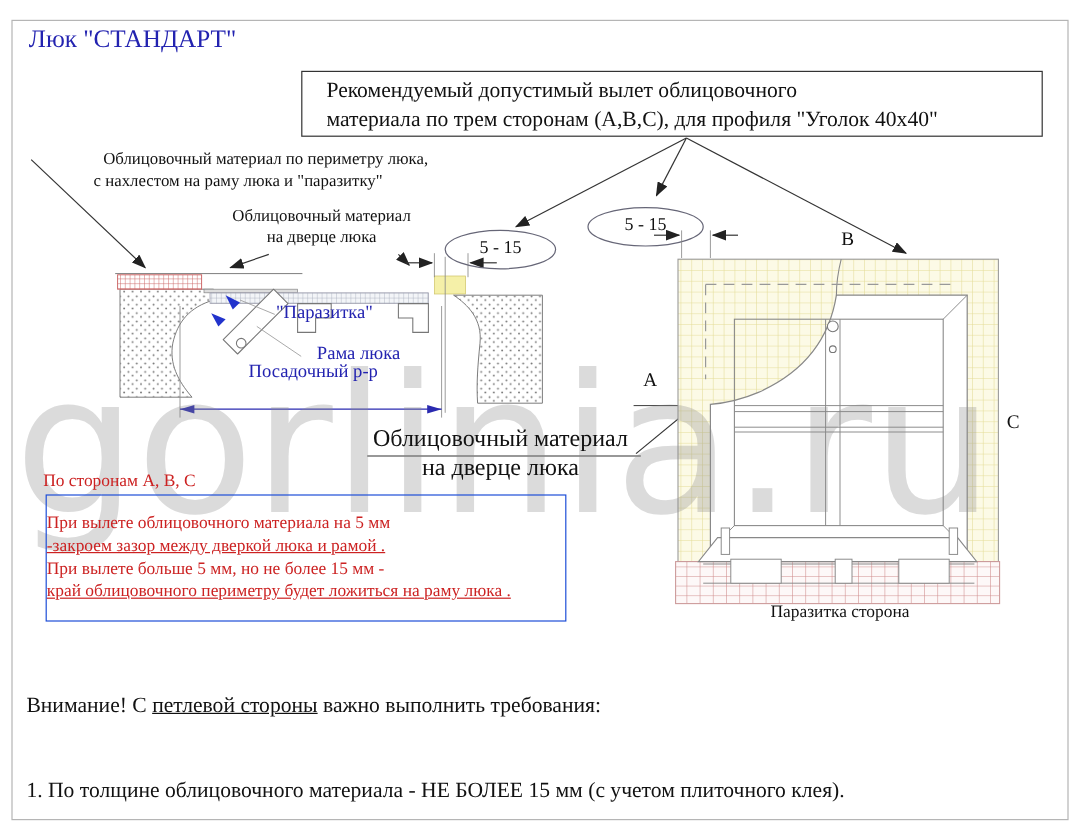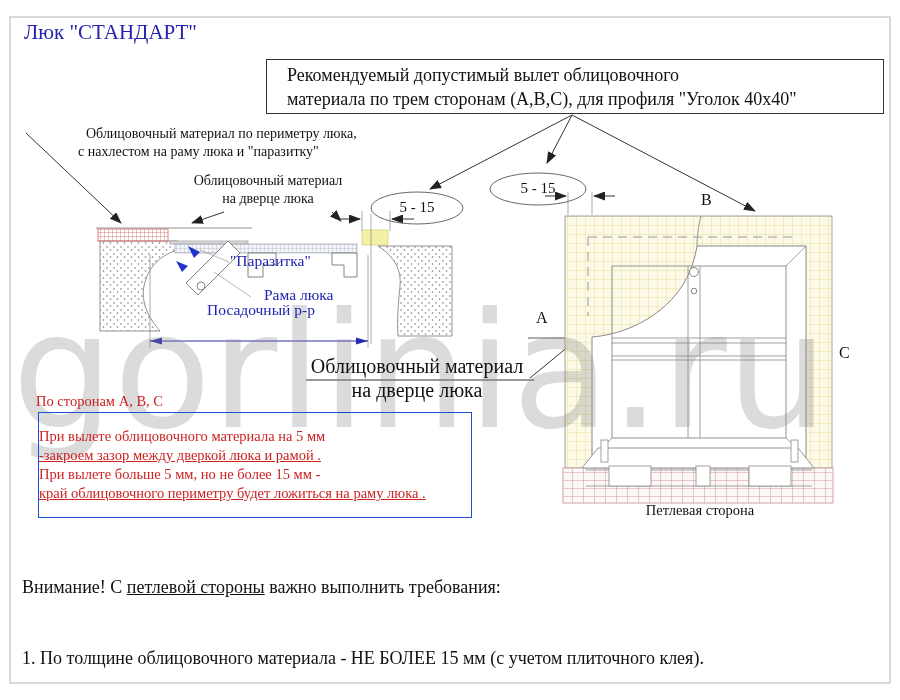--- a/index.html
+++ b/index.html
@@ -4,21 +4,21 @@
 <style>
   html,body{margin:0;padding:0;background:#fff;}
   .page{position:relative;width:900px;height:700px;background:#fff;overflow:hidden;
         font-family:"Liberation Serif","DejaVu Serif",serif;color:#111;}
   svg.draw{position:absolute;left:0;top:0;z-index:1;}
   .wm{position:absolute;left:12px;top:292px;z-index:2;font-family:"DejaVu Sans",sans-serif;
       font-size:160px;line-height:1;letter-spacing:0px;color:rgba(135,135,135,0.30);
       pointer-events:none;white-space:nowrap;}
   .txt{position:absolute;z-index:3;}
   .t-title{left:24px;top:20px;font-size:21px;color:#2323b0;}
-  .top-box{left:266px;top:59px;width:596px;height:50px;border:1.5px solid #333;background:#fff;
+  .top-box{left:251px;top:59px;width:596px;height:50px;border:1.5px solid #333;background:#fff;
            font-size:18px;line-height:24px;padding:3px 0 0 20px;}
   .ann-perimeter{left:38px;top:125px;width:332px;font-size:14px;line-height:18px;margin-left:40px;}
   .ann-perimeter .l1{margin-left:8px;}
   .ann-door-small{left:180px;top:172px;width:176px;text-align:center;font-size:14px;line-height:18px;}
   .blue{color:#2323b0;}
   .lbl-parasitka{left:230px;top:252px;font-size:15.5px;}
   .lbl-frame{left:264px;top:286px;font-size:15.5px;}
   .lbl-mount{left:175px;top:301px;width:172px;text-align:center;font-size:15.5px;}
   .dim-left{left:377px;top:199px;width:80px;text-align:center;font-size:15px;}
   .dim-right{left:498px;top:180px;width:80px;text-align:center;font-size:15px;}
@@ -184,21 +184,21 @@
   <div class="txt dim-right">5 - 15</div>
 
   <div class="txt lbl-door-big">
     <div>Облицовочный материал</div>
     <div>на дверце люка</div>
   </div>
 
   <div class="txt side-lbl side-a">А</div>
   <div class="txt side-lbl side-b">В</div>
   <div class="txt side-lbl side-c">С</div>
-  <div class="txt hinge">Петлевая сторона</div>
+  <div class="txt hinge">Паразитка сторона</div>
 
   <div class="txt red red-head">По сторонам А, В, С</div>
   <div class="txt red red-box">
     <div>При вылете облицовочного материала  на 5 мм</div>
     <div class="u">-закроем зазор между дверкой люка и рамой .</div>
     <div>При вылете больше 5 мм, но не более 15 мм -</div>
     <div class="u">край облицовочного периметру будет ложиться на раму люка .</div>
   </div>
 
   <div class="txt reqs">

